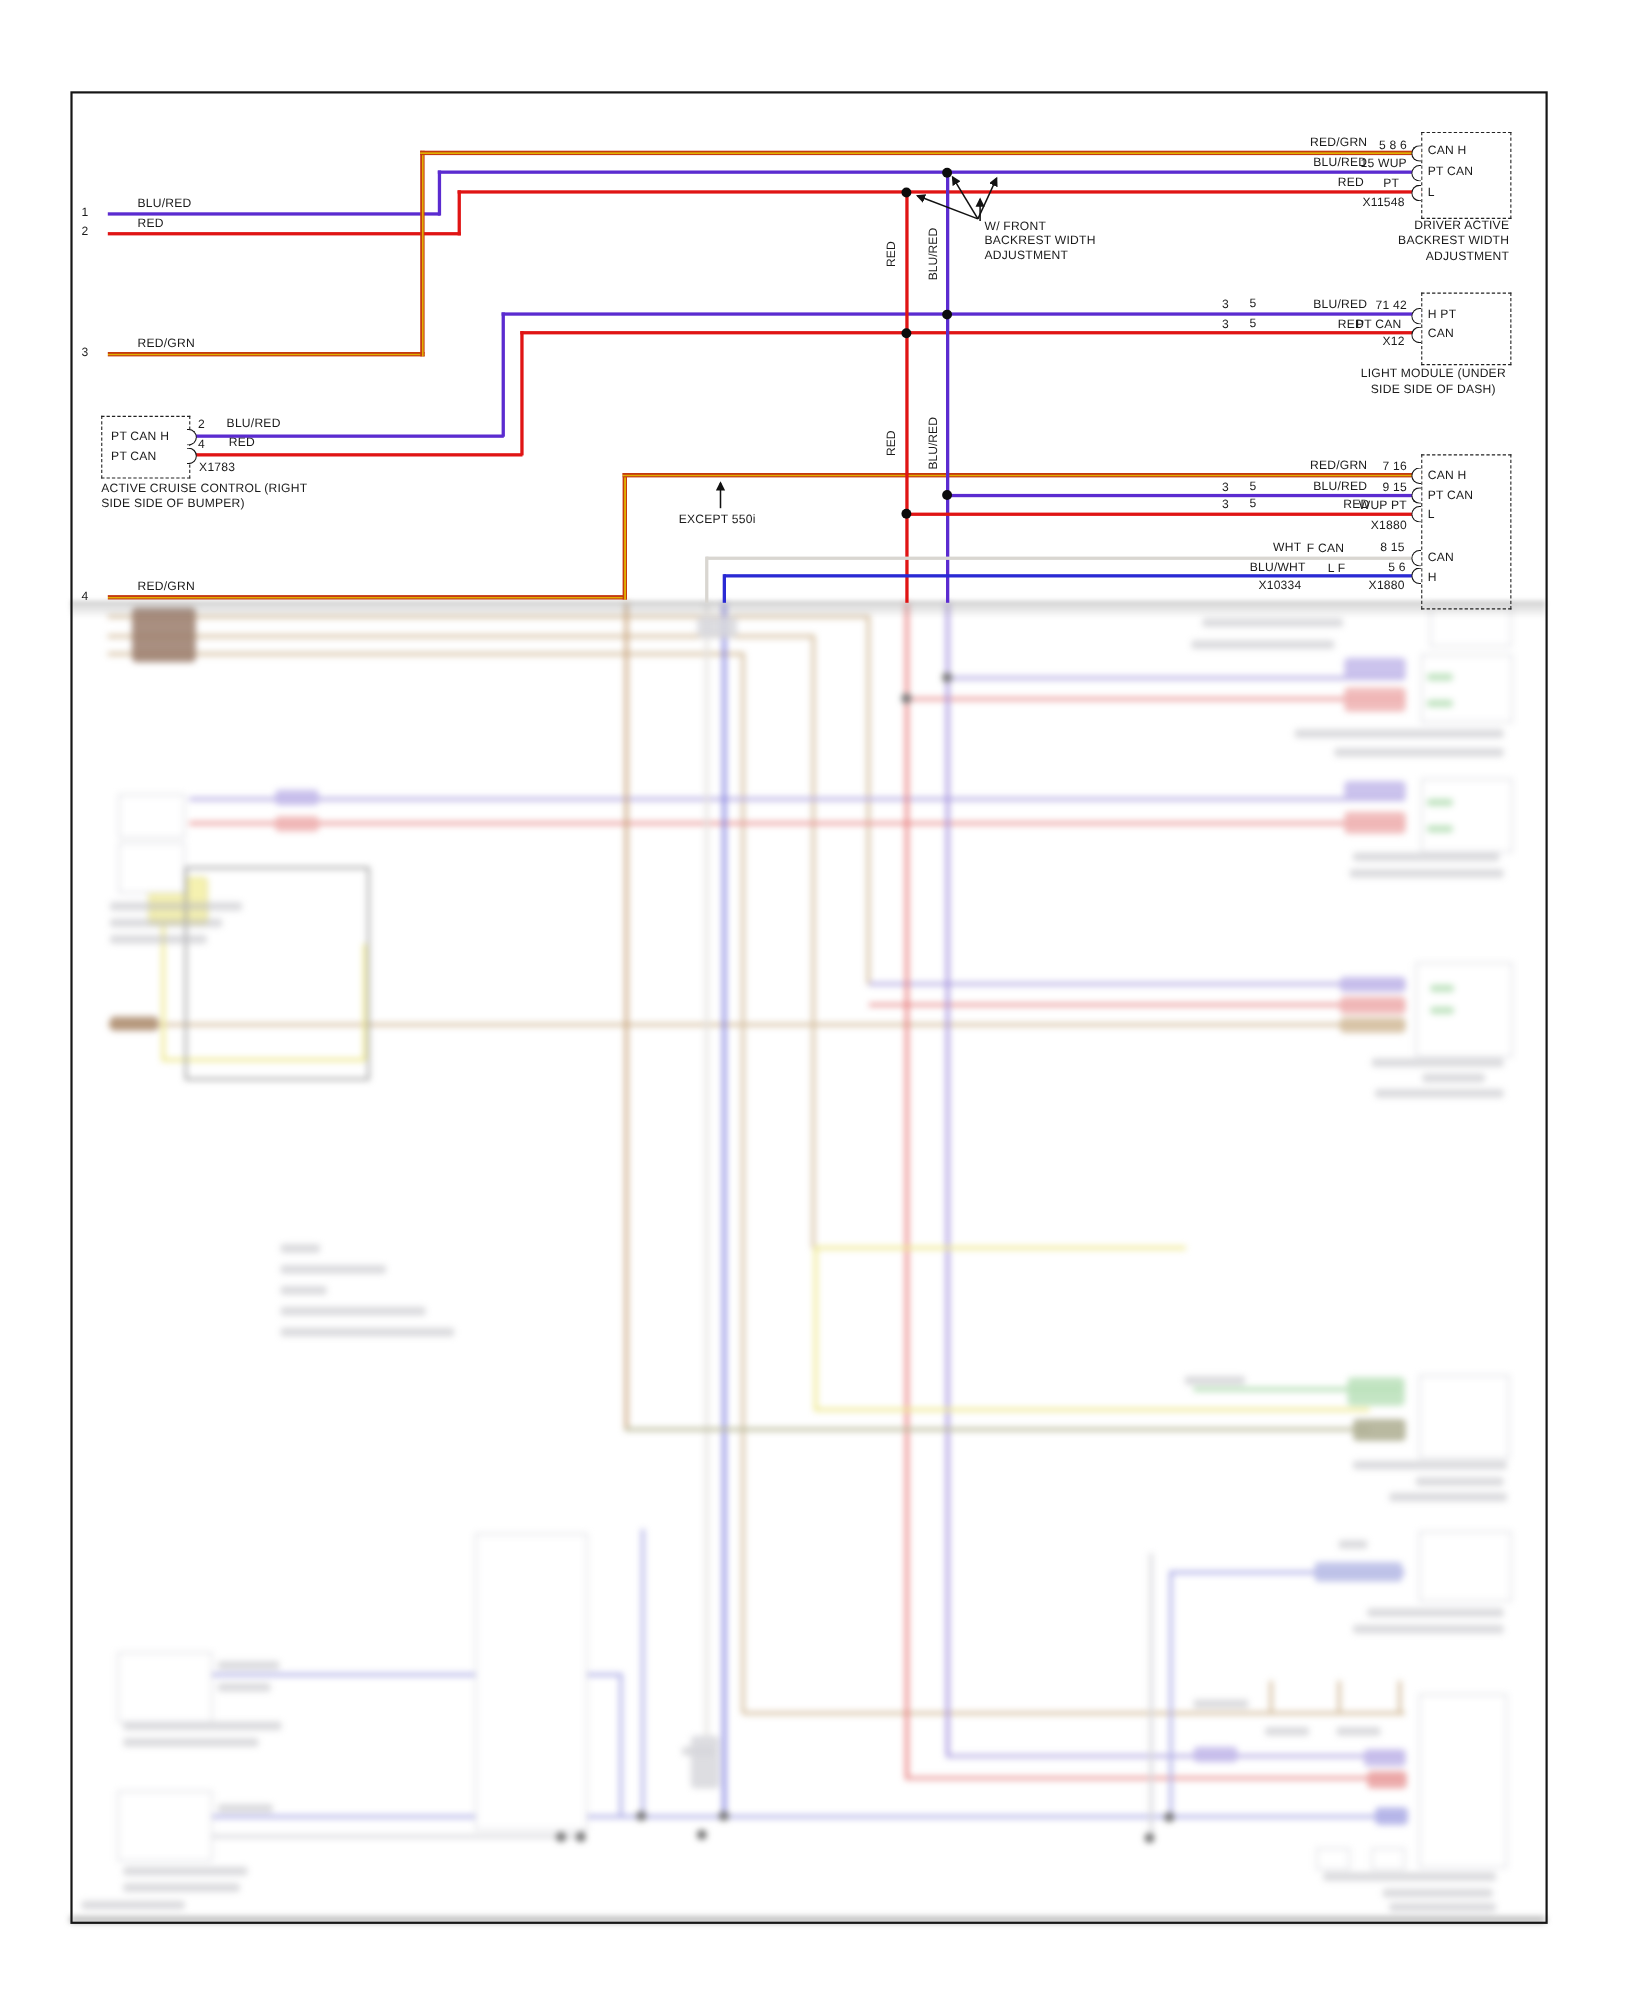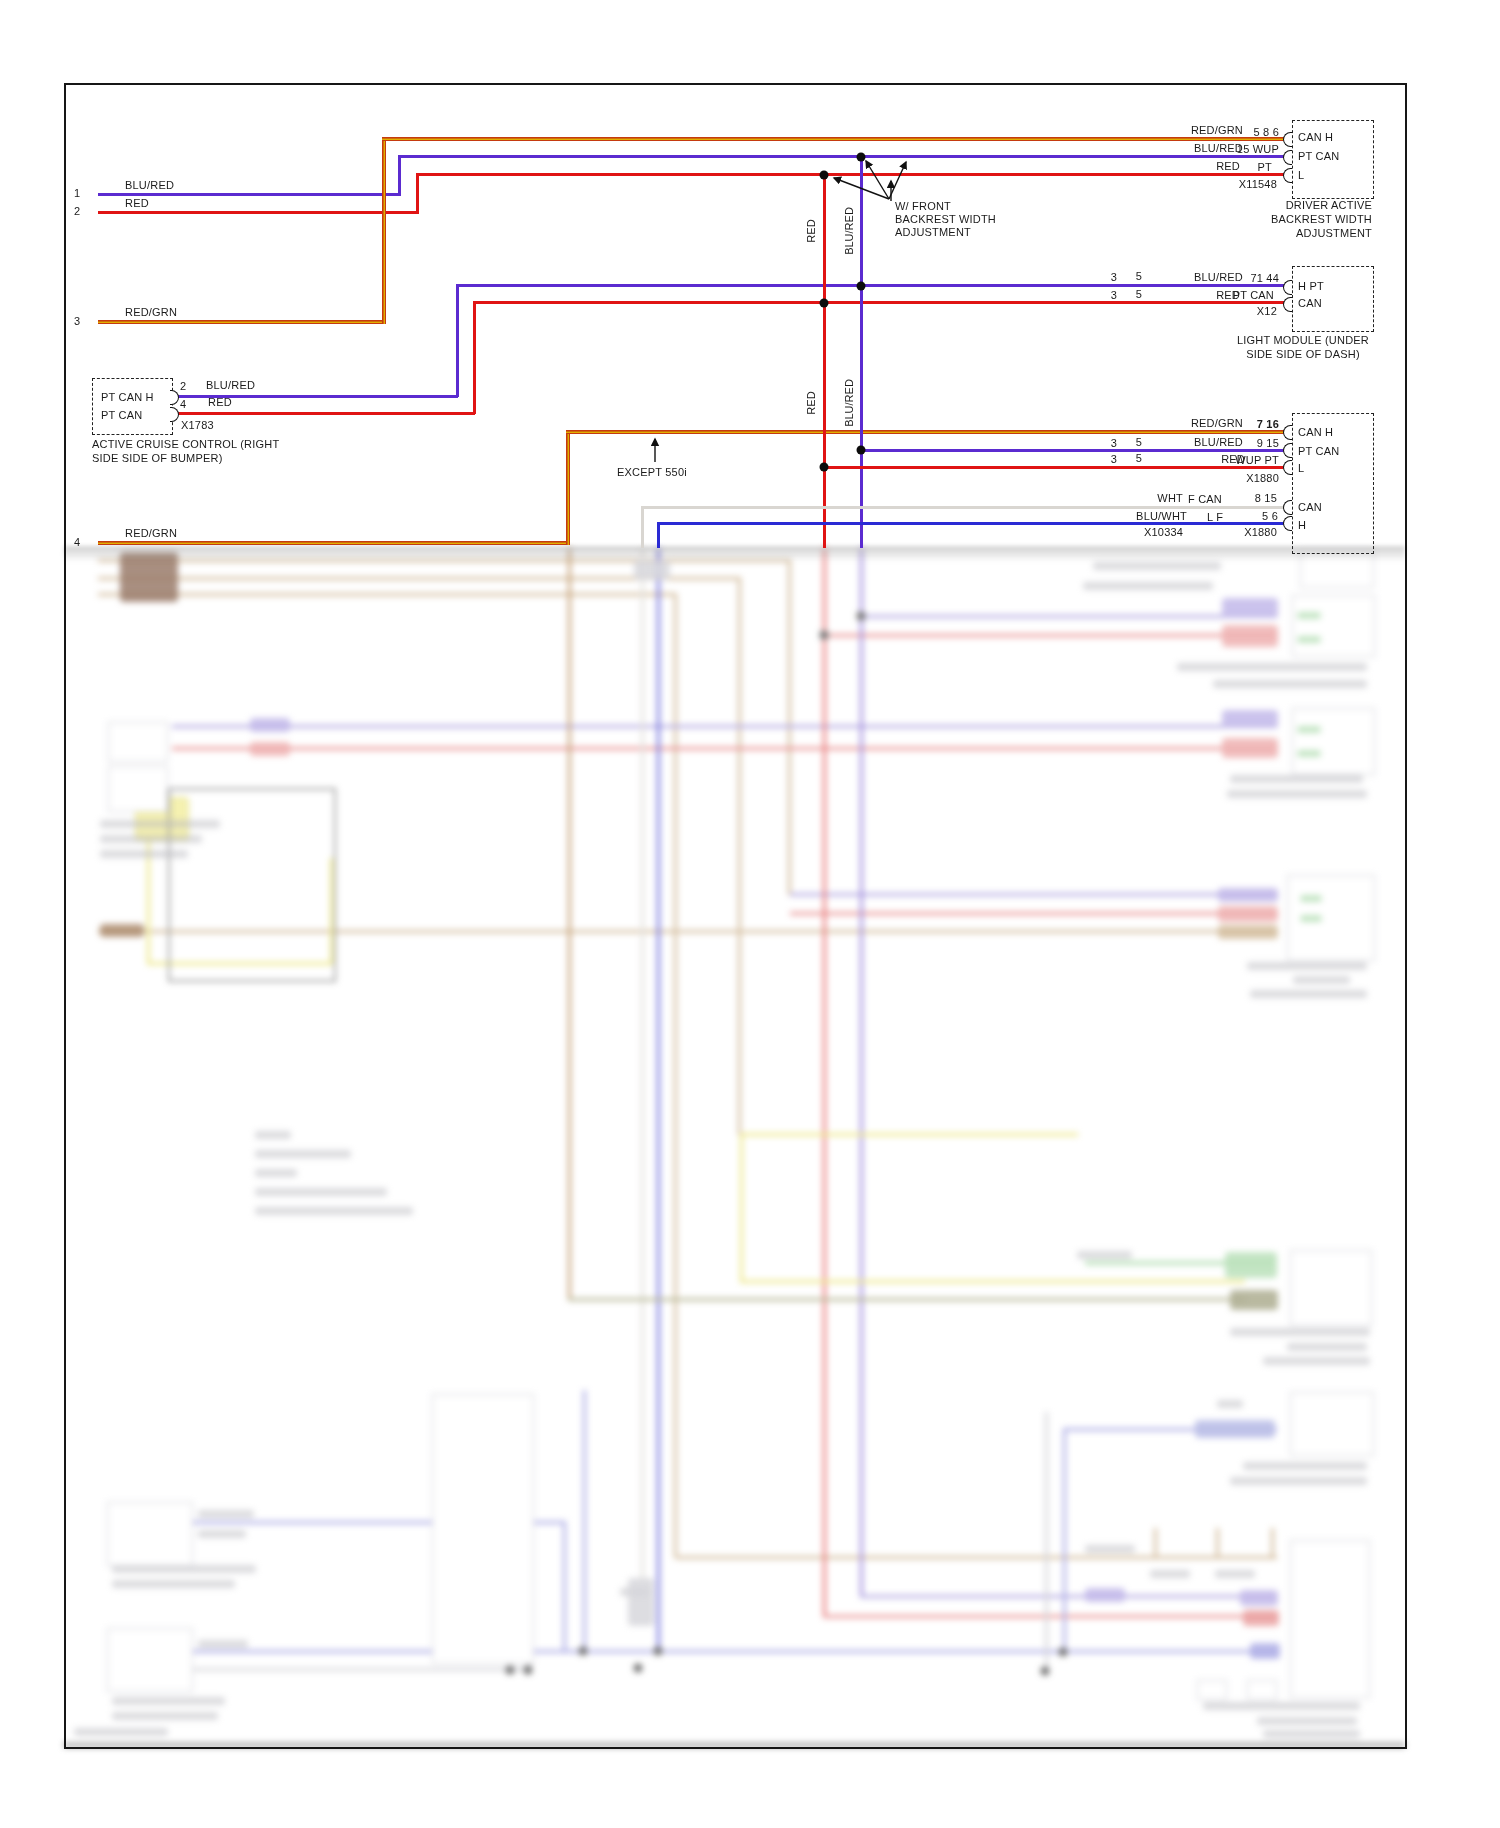--- a/index.html
+++ b/index.html
@@ -275,36 +275,36 @@
   <div class="lbl" style="left:1298px;top:150px;">PT CAN</div>
   <div class="lbl" style="left:1298px;top:169px;">L</div>
   <div class="lbl r" style="left:1200px;top:199px;width:172px;">DRIVER ACTIVE</div>
   <div class="lbl r" style="left:1200px;top:213px;width:172px;">BACKREST WIDTH</div>
   <div class="lbl r" style="left:1200px;top:227px;width:172px;">ADJUSTMENT</div>
 
   <div class="dash" style="left:1292px;top:266px;width:80px;height:64px;"></div>
   <div class="lbl c" style="left:1108px;top:271px;width:12px;">3</div>
   <div class="lbl c" style="left:1133px;top:270px;width:12px;">5</div>
   <div class="lbl r" style="left:1100px;top:271px;width:143px;">BLU/RED</div>
-  <div class="lbl r" style="left:1200px;top:272px;width:79px;">71 44</div>
+  <div class="lbl r" style="left:1200px;top:272px;width:79px;">71 42</div>
   <div class="lbl c" style="left:1108px;top:289px;width:12px;">3</div>
   <div class="lbl c" style="left:1133px;top:288px;width:12px;">5</div>
   <div class="lbl r" style="left:1140px;top:289px;width:100px;">RED</div>
   <div class="lbl r" style="left:1204px;top:289px;width:70px;">PT CAN</div>
   <div class="lbl r" style="left:1200px;top:305px;width:77px;">X12</div>
   <div class="arc" style="left:1283px;top:280px;"></div>
   <div class="arc" style="left:1283px;top:297px;"></div>
   <div class="lbl" style="left:1298px;top:280px;">H PT</div>
   <div class="lbl" style="left:1298px;top:297px;">CAN</div>
   <div class="lbl c" style="left:1228px;top:334px;width:150px;">LIGHT MODULE (UNDER</div>
   <div class="lbl c" style="left:1228px;top:348px;width:150px;">SIDE SIDE OF DASH)</div>
 
   <div class="dash" style="left:1292px;top:413px;width:80px;height:139px;"></div>
   <div class="lbl r" style="left:1100px;top:417px;width:143px;">RED/GRN</div>
-  <div class="lbl r" style="left:1200px;top:418px;width:79px;font-weight:bold;">7 16</div>
+  <div class="lbl r" style="left:1200px;top:418px;width:79px;">7 16</div>
   <div class="lbl c" style="left:1108px;top:437px;width:12px;">3</div>
   <div class="lbl c" style="left:1133px;top:436px;width:12px;">5</div>
   <div class="lbl r" style="left:1100px;top:436px;width:143px;">BLU/RED</div>
   <div class="lbl r" style="left:1200px;top:437px;width:79px;">9 15</div>
   <div class="lbl c" style="left:1108px;top:453px;width:12px;">3</div>
   <div class="lbl c" style="left:1133px;top:452px;width:12px;">5</div>
   <div class="lbl r" style="left:1145px;top:453px;width:100px;">RED</div>
   <div class="lbl r" style="left:1200px;top:454px;width:79px;">WUP PT</div>
   <div class="lbl r" style="left:1200px;top:472px;width:79px;">X1880</div>
   <div class="lbl r" style="left:1100px;top:492px;width:83px;">WHT</div>

